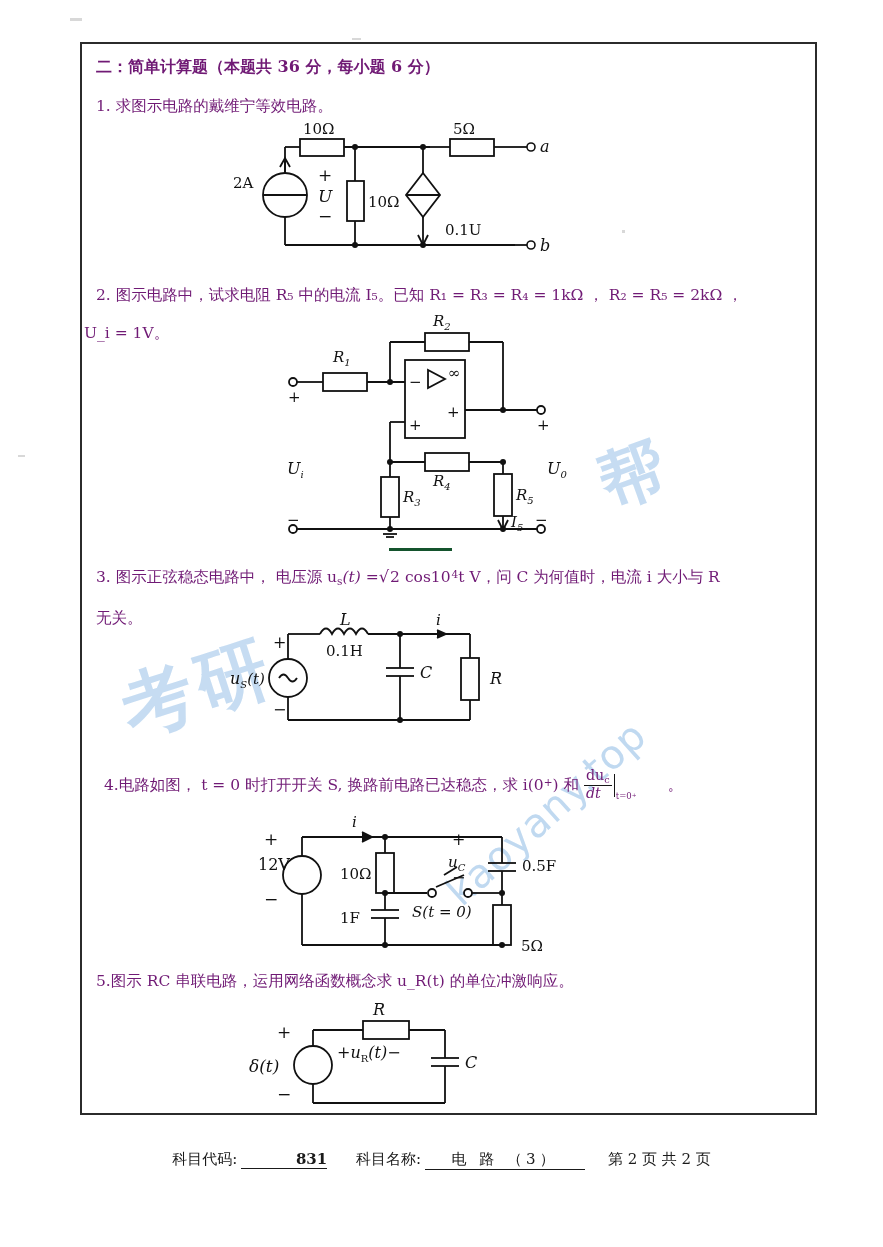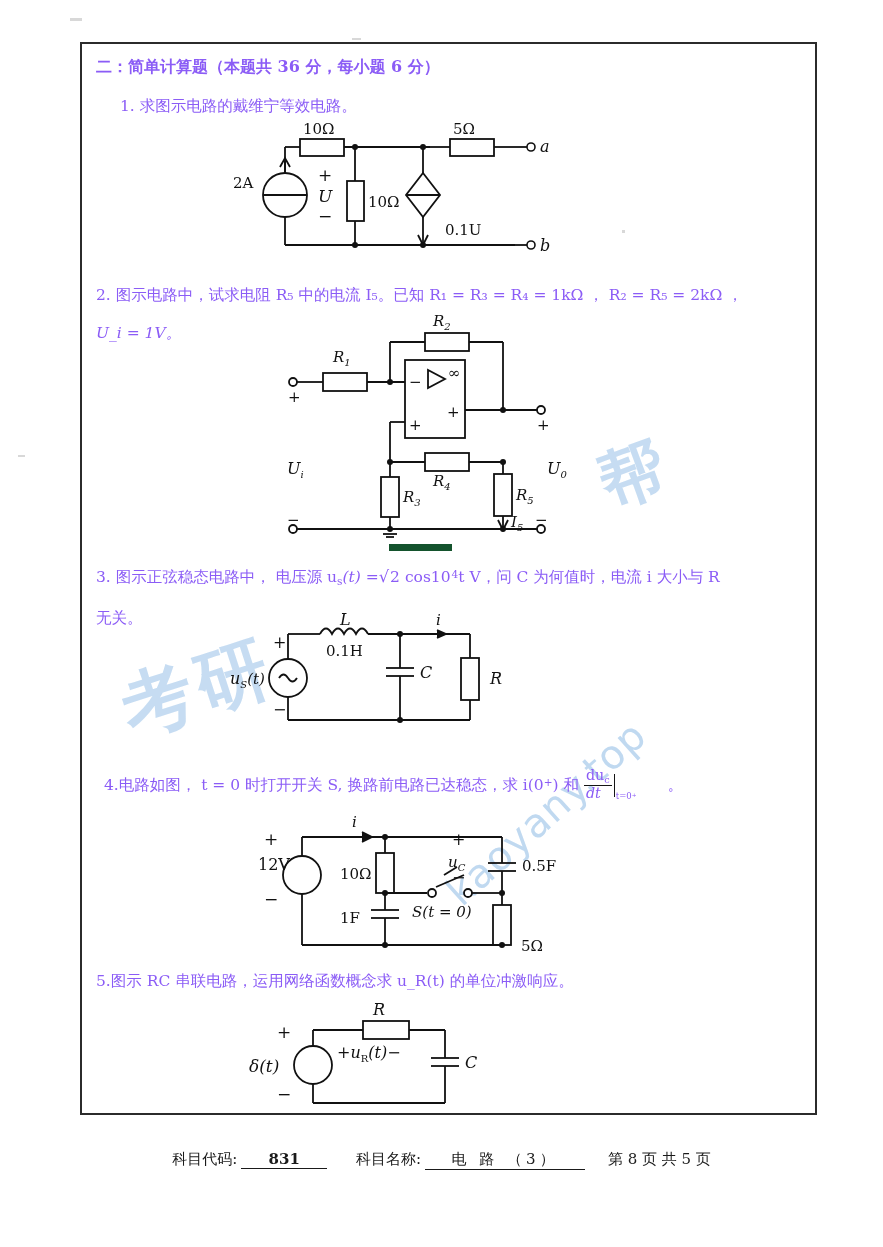--- a/index.html
+++ b/index.html
@@ -40,74 +40,74 @@
     left:420px;top:790px;
     font-size:40px;
     font-family:"DejaVu Sans","Liberation Sans",sans-serif;
     transform:rotate(-42deg);
     opacity:.95;
     letter-spacing:1px;
   }
   
   .qtext{
     position:absolute;
-    color:#8b5cf6;
+    color:#701a75;
     font-family:"DejaVu Serif","Liberation Serif",serif;
     font-size:15.5px;
     line-height:1.45;
     white-space:nowrap;
     z-index:10;
   }
   .qtext.head{font-size:16px;font-weight:600;}
   .it{font-style:italic;}
   sub{font-size:.68em;vertical-align:-0.28em;}
   sup{font-size:.68em;vertical-align:0.42em;}
   .frac{display:inline-block;vertical-align:-0.55em;text-align:left;font-size:.92em;line-height:1.05;}
   .frac .num{display:block;border-bottom:1px solid #151515;padding:0 2px;}
   .frac .den{display:block;padding:0 2px;font-style:italic;}
   .vbar{display:inline-block;border-left:1px solid #151515;height:1.5em;vertical-align:-0.45em;margin-left:2px;}
   .sub-eval{font-size:.55em;vertical-align:-1.0em;margin-left:1px;}
   .sqrt{display:inline-block;}
   .sqrt .rad{font-size:1.05em;}
-  .sqrt .bar{border-top:7px solid #14532d;padding:17px 1px;margin-top:44px;}
+  .sqrt .bar{border-top:3px solid #14532d;padding:17px 1px;margin-top:44px;}
   
   .circuit{position:absolute;z-index:12;}
   svg{overflow:visible;display:block;}
   svg text{font-family:"DejaVu Serif","Liberation Serif",serif;fill:#111;}
   
   #footer{
     position:absolute;
     left:0;top:1150px;width:883px;
     text-align:center;
     font-family:"DejaVu Serif","Liberation Serif",serif;
     font-size:15px;color:#1a1a1a;
     z-index:10;
   }
   #footer .blank{
     display:inline-block;border-bottom:1.4px solid #1a1a1a;
     text-align:center;font-weight:700;
   }
-  #footer .blank.code{width:86px;}
+  #footer .blank.code{width:86px;text-align:right;}
   #footer .blank.name{width:160px;font-weight:400;letter-spacing:4px;}
   #footer .seg{margin:0 4px;}
   
   .speck{position:absolute;background:#d8d8d8;z-index:3;}
 </style>
 </head>
 <body>
 
 <div id="page-frame"></div>
 
 <div class="wm" id="wm-calligraphy">考研</div>
 <div class="wm" id="wm-calligraphy-2">帮</div>
 <div class="wm" id="wm-domain">kaoyany.top</div>
 
 <div class="qtext head" style="left:96px;top:55px;">二：简单计算题（本题共 36 分，每小题 6 分）</div>
 
-<div class="qtext" style="left:96px;top:95px;margin-left:24px;">1. 求图示电路的戴维宁等效电路。</div>
+<div class="qtext" style="left:96px;top:95px;">1. 求图示电路的戴维宁等效电路。</div>
 
 <div class="circuit" id="circuit-1" style="left:200px;top:125px;">
 <svg width="380" height="130" viewBox="0 0 380 130">
   <g stroke="#111" stroke-width="1.8" fill="none">
 
     <path d="M85 22 L100 22"></path>
     <rect x="100" y="14" width="44" height="17" fill="#fff"></rect>
     <path d="M144 22 L230 22"></path>
     <rect x="250" y="14" width="44" height="17" fill="#fff"></rect>
     <path d="M294 22 L315 22"></path>
@@ -156,21 +156,21 @@
     <text x="118" y="56" font-size="17">+</text>
     <text x="118" y="77" font-size="17" font-style="italic">U</text>
     <text x="118" y="97" font-size="17">−</text>
   </g>
 </svg>
 </div>
 
 <div class="qtext" style="left:96px;top:284px;">
   <span>2. 图示电路中，试求电阻 R₅ 中的电流 I₅。已知 R₁ = R₃ = R₄ = 1kΩ ， R₂ = R₅ = 2kΩ ，</span>
 </div>
-<div class="qtext" style="left:96px;top:322px;font-style:italic;">
+<div class="qtext" style="left:84px;top:322px;">
   <span>U_i = 1V。</span>
 </div>
 
 <div class="circuit" id="circuit-2" style="left:285px;top:322px;">
 <svg width="320" height="215" viewBox="0 0 320 215">
   <g stroke="#111" stroke-width="1.8" fill="none">
 
     <circle cx="8" cy="60" r="4" fill="#fff"></circle>
     <path d="M12 60 L38 60"></path>
     <rect x="38" y="51" width="44" height="18" fill="#fff"></rect>
@@ -390,19 +390,19 @@
     <text x="92" y="48" font-size="16"><tspan>+</tspan><tspan font-style="italic">u</tspan><tspan font-size="10" dy="4">R</tspan><tspan font-size="16" dy="-4" font-style="italic">(t)</tspan><tspan>−</tspan></text>
     <text x="32" y="28" font-size="17">+</text>
     <text x="32" y="90" font-size="17">−</text>
   </g>
 </svg>
 </div>
 
 <div id="footer">
   <span class="seg">科目代码:</span><span class="blank code">831</span>
   <span class="seg" style="margin-left:24px;">科目名称:</span><span class="blank name">电 路 （3）</span>
-  <span class="seg" style="margin-left:18px;">第 8 页 共 5 页</span>
+  <span class="seg" style="margin-left:18px;">第 2 页 共 2 页</span>
 </div>
 
 <div class="speck" style="left:70px;top:18px;width:12px;height:3px;"></div>
 <div class="speck" style="left:352px;top:38px;width:9px;height:2px;"></div>
 <div class="speck" style="left:18px;top:455px;width:7px;height:2px;"></div>
 <div class="speck" style="left:622px;top:230px;width:3px;height:3px;"></div>
 
 </body></html>

